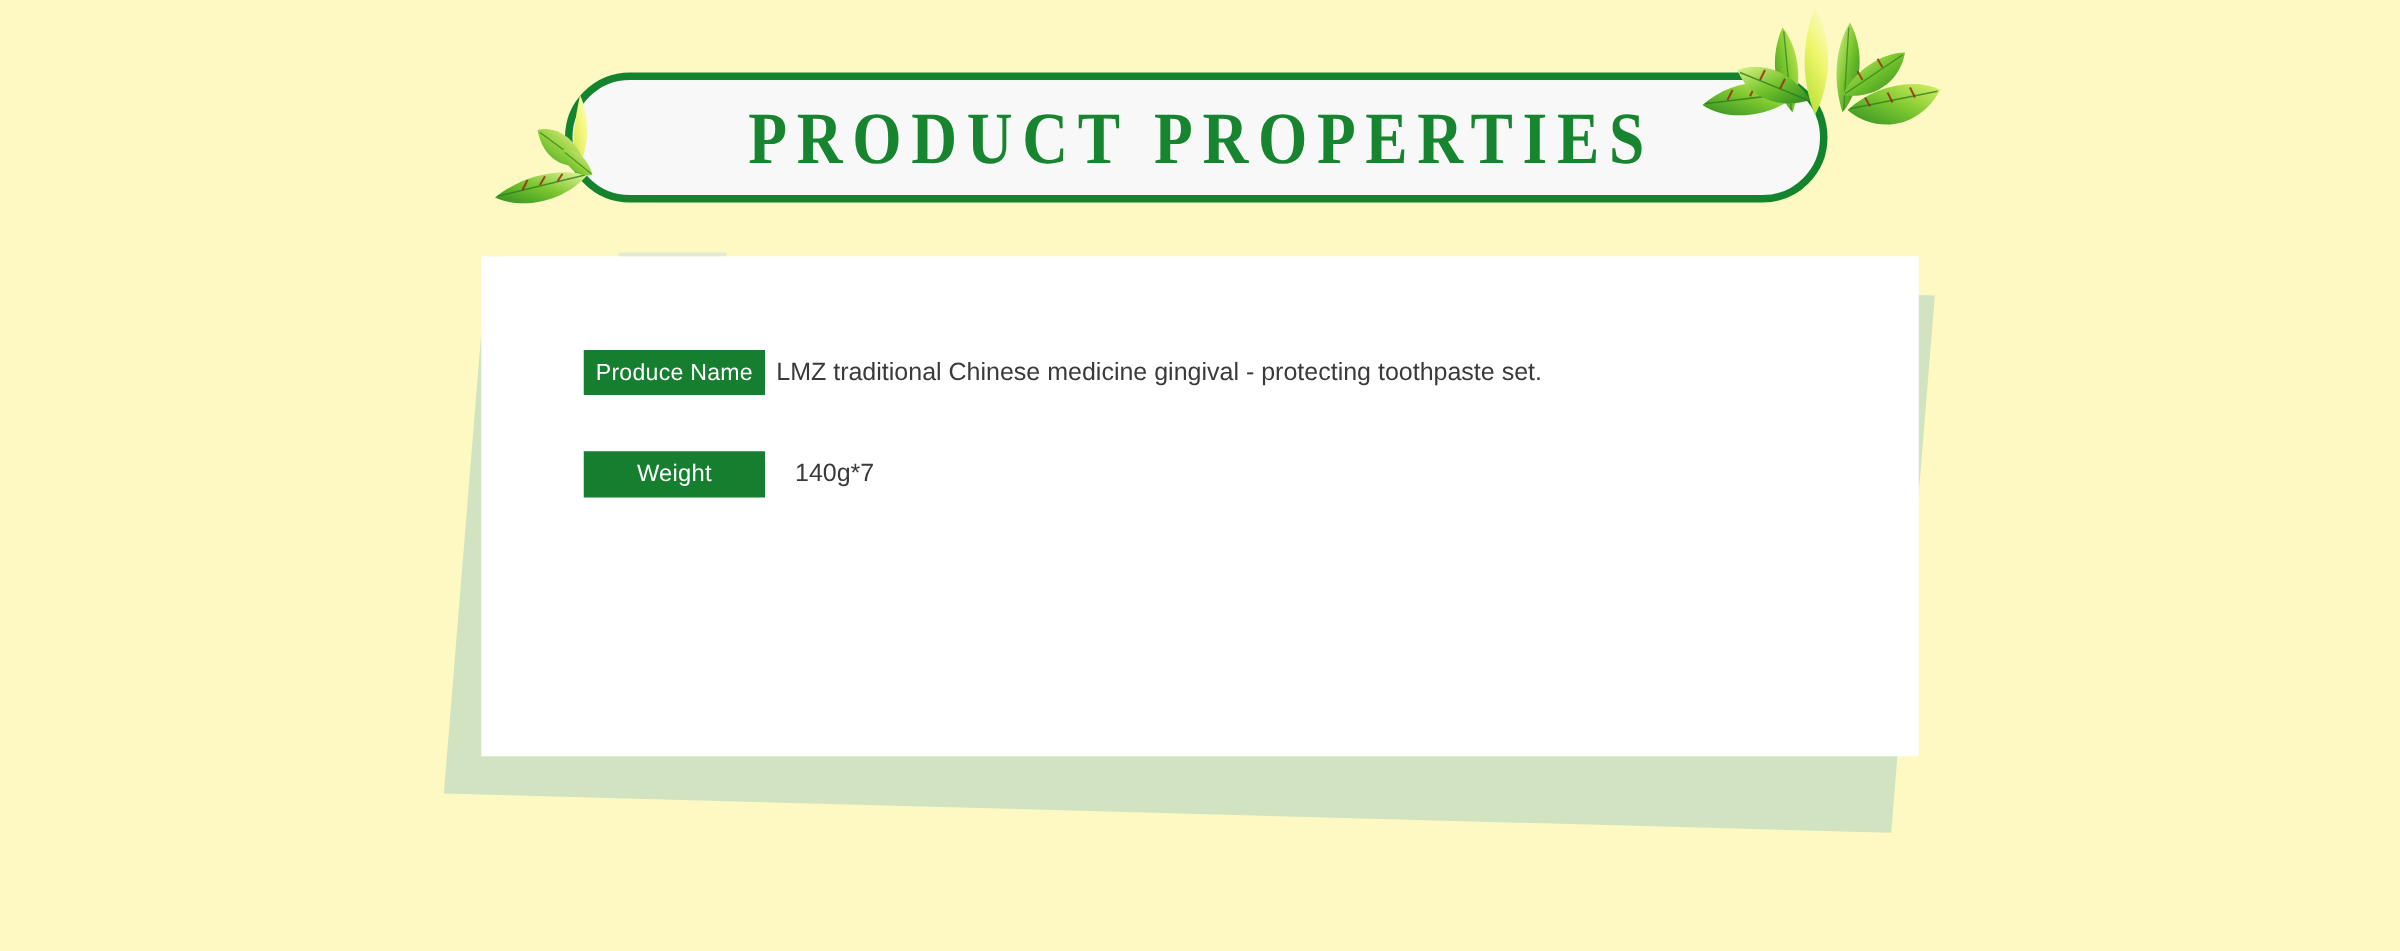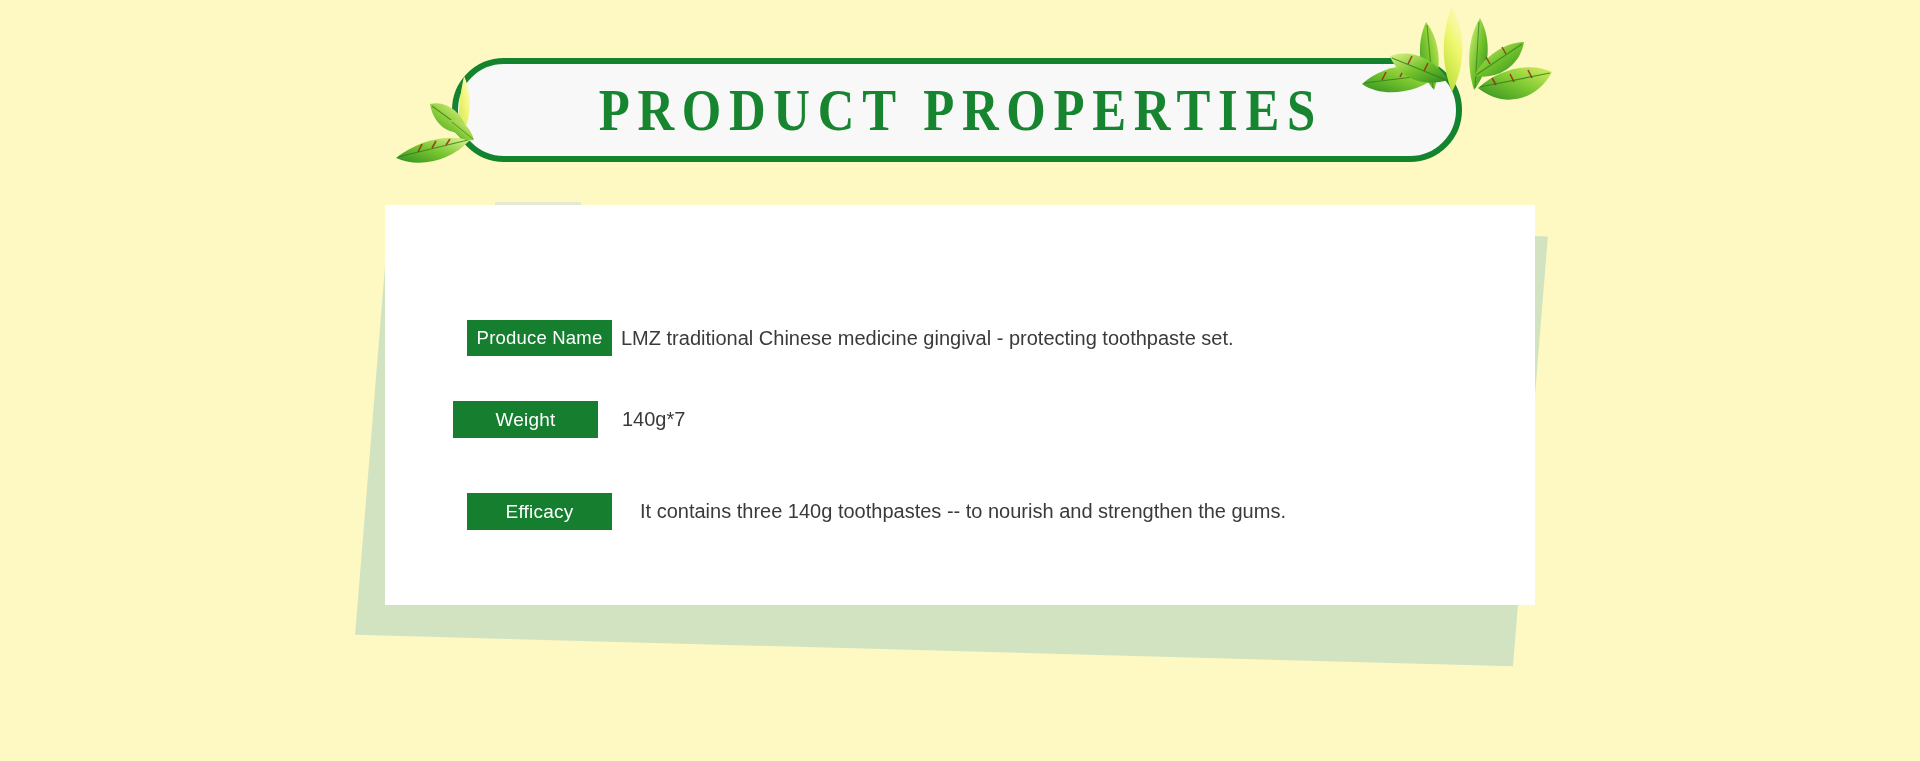--- a/index.html
+++ b/index.html
@@ -110,29 +110,28 @@
     opacity: 0.85;
   }
 
   
   .rows {
     position: absolute;
     left: 0;
     top: 0;
     width: 1150px;
     height: 400px;
-    margin-top: 40px;
   }
   .row {
     position: absolute;
     display: flex;
     align-items: center;
   }
   .row-name  { left: 82px; top: 75px;  }
-  .row-weight{ left: 68px; top: 156px; }
+  .row-weight{ left: 82px; top: 156px; }
   .row-frag  { left: 618px; top: 157px;}
   .row-eff   { left: 82px; top: 248px; }
 
   .chip {
     box-sizing: border-box;
     background: #157e2f;
     color: #ffffff;
     display: flex;
     align-items: center;
     justify-content: center;
@@ -259,21 +258,17 @@
         <div class="chip chip-name">Produce Name</div>
         <div class="value v-name">LMZ traditional Chinese medicine gingival - protecting toothpaste set.</div>
       </div>
 
       <div class="row row-weight">
         <div class="chip chip-weight">Weight</div>
         <div class="value v-weight">140g*7</div>
       </div>
 
 
-      <div class="row row-eff">
-        <div class="chip chip-eff">Efficacy</div>
-        <div class="value v-eff">It contains three 140g toothpastes -- to nourish and strengthen the gums.</div>
-      </div>
 
     </div>
   </div>
 
 </div>
 
 </body></html>

